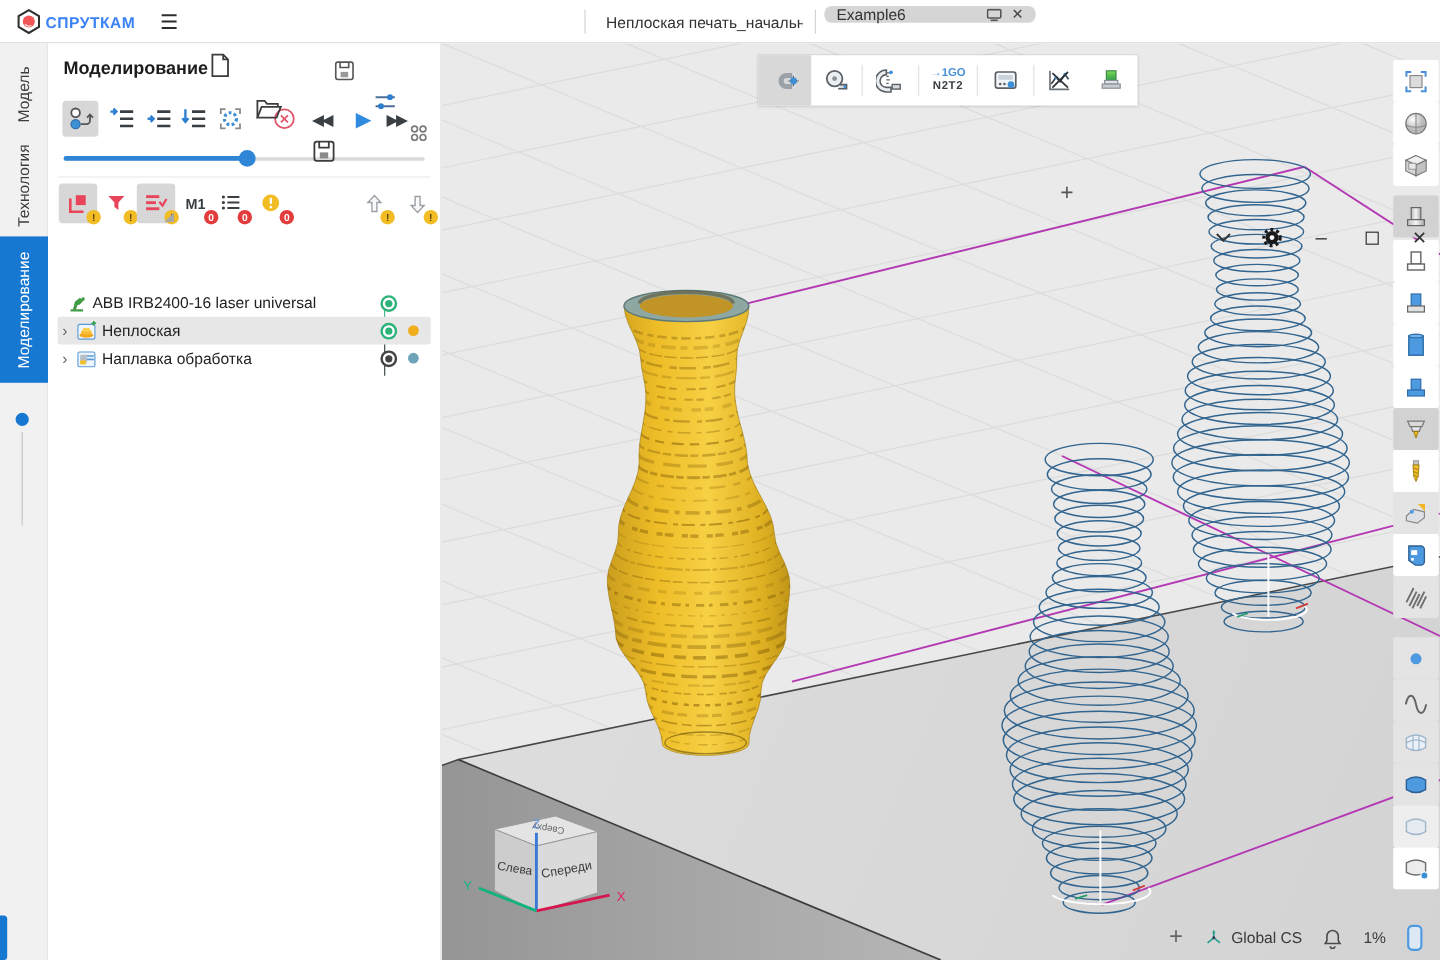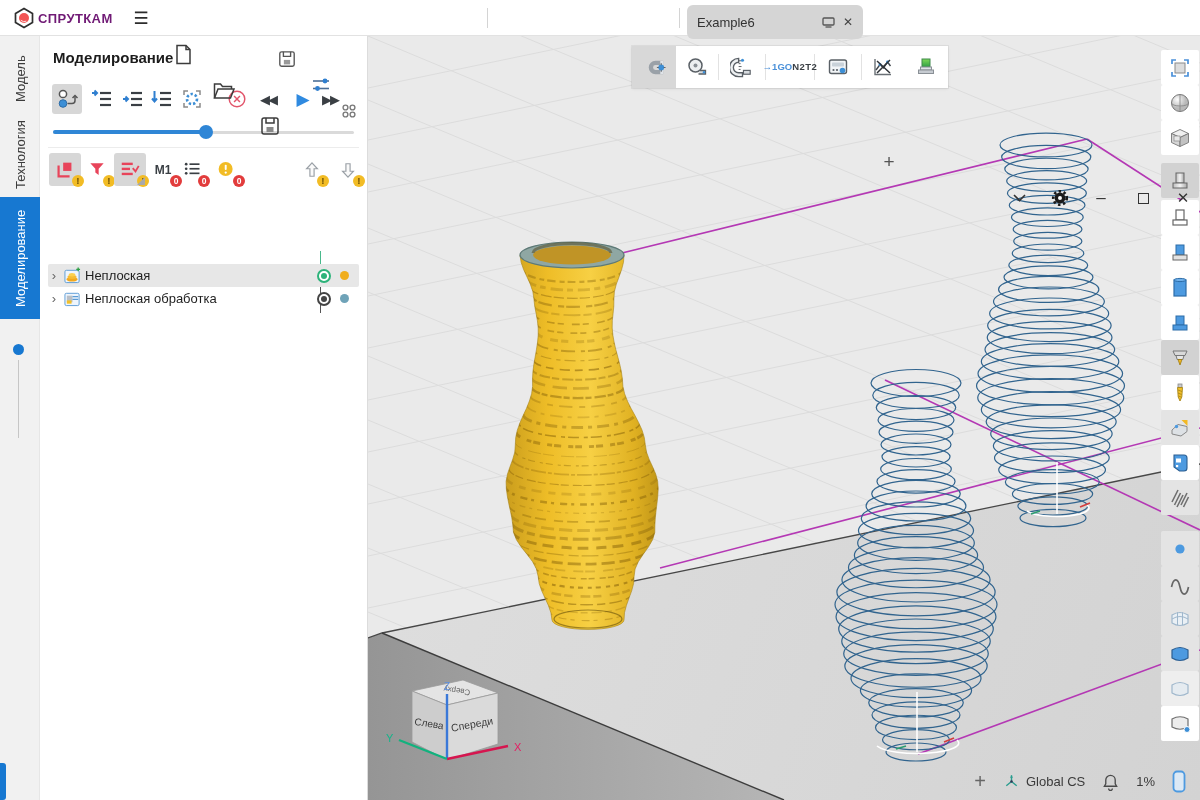--- a/index.html
+++ b/index.html
@@ -3,24 +3,24 @@
 <meta charset="utf-8">
 <style>
 *{margin:0;padding:0;box-sizing:border-box}
 html,body{width:1200px;height:800px;overflow:hidden}
 body{font-family:"Liberation Sans","DejaVu Sans",sans-serif;background:#fff;color:#222}
 .abs{position:absolute}
 .window{position:relative;width:1200px;height:800px;background:#fff}
 
 .titlebar{position:absolute;top:0;left:0;right:0;height:36px;background:#fff;border-bottom:1px solid #e2e2e2;z-index:30}
 .tb-item{position:absolute;top:0;height:36px;display:flex;align-items:center;justify-content:center}
-.appname{font-size:13px;font-weight:bold;letter-spacing:.4px;color:#701a75}
+.appname{font-size:13px;font-weight:bold;letter-spacing:.4px;color:#3b82f6}
 .doc-label{font-size:13px;color:#333;white-space:nowrap;overflow:hidden}
 .vsep{position:absolute;top:8px;width:1px;height:20px;background:#d4d4d4}
-.activetab{position:absolute;top:5px;height:34px;background:#d5d5d5;border-radius:6px;display:flex;align-items:center;padding:0 10px;gap:8px}
+.activetab{position:absolute;top:5px;height:14px;background:#d5d5d5;border-radius:6px;display:flex;align-items:center;padding:0 10px;gap:8px}
 .winbtn{font-size:15px;color:#333;background:none;border:none;width:34px;height:36px;display:flex;align-items:center;justify-content:center}
 .ib{display:flex;align-items:center;justify-content:center;background:none;border:none;position:relative}
 
 .sidestrip{position:absolute;left:0;top:36px;bottom:0;width:40px;background:#f1f1f1;border-right:1px solid #e6e6e6;z-index:20}
 .vtab{position:absolute;left:0;width:40px;display:flex;align-items:center;justify-content:center;writing-mode:vertical-rl;transform:rotate(180deg);font-size:13px;color:#3c3c3c;cursor:pointer}
 .vtab.active{background:#1778d1;color:#fff}
 
 .panel{position:absolute;left:40px;top:36px;bottom:0;width:328px;background:#fff;border-right:1px solid #dcdcdc;z-index:20}
 .ptitle{position:absolute;left:13px;top:13px;font-size:15px;font-weight:bold;color:#1c1c1c}
 .pb-cell{position:absolute;top:48px;width:30px;height:30px;border-radius:3px;display:flex;align-items:center;justify-content:center}
@@ -43,21 +43,21 @@
 .selrow{background:#e7e7e7;border-radius:2px}
 
 .viewport{position:absolute;left:368px;top:36px;right:0;bottom:0;background:#eaeaea;overflow:hidden}
 .ftbar{position:absolute;left:264px;top:10px;height:42px;display:flex;background:#fff;box-shadow:0 0 0 1px rgba(0,0,0,.05),0 1px 3px rgba(0,0,0,.08);z-index:10}
 .ft-cell{width:44px;height:42px;display:flex;align-items:center;justify-content:center;position:relative}
 .ft-sep{width:1px;height:26px;background:#e2e2e2;align-self:center}
 .rtbar{position:absolute;right:0;top:14px;width:40px;z-index:10}
 .rt-cell{position:absolute;right:1px;width:38px;height:35px;display:flex;align-items:center;justify-content:center;border-radius:2px}
 .bg-w{background:#fff}.bg-g{background:#e4e4e4}.bg-p{background:#d2d2d2}.bg-l{background:#eeeeee}
 .statusbar{position:absolute;right:14px;bottom:7px;display:flex;align-items:center;gap:17px;z-index:10;font-size:13px;color:#3a3a3a}
-.n2t2{display:flex;flex-direction:row;align-items:center;line-height:1.15}
+.n2t2{display:flex;flex-direction:column;align-items:center;line-height:1.15}
 .n2t2 .a{color:#4a90d9;font-size:9.5px;font-weight:bold}
 .n2t2 .b{color:#3a3f44;font-size:9.5px;font-weight:bold;letter-spacing:.5px}
 .playglyph{font-size:13px;letter-spacing:-2px;color:#3a3f44}
 .blue{color:#2f8ae0}
 svg{display:block}
 </style>
 </head>
 <body>
 
 <div class="window">
@@ -85,20 +85,21 @@
         </svg>
     </button>
     <button class="tb-item ib" style="left:254px;width:32px">
       <svg width="20" height="20" viewBox="0 0 20 20">
           <rect x="2" y="2" width="16" height="16" rx="2" fill="none" stroke="#3c3c3c" stroke-width="1.5"></rect>
           <path d="M6,2 v5 h8 v-5" fill="none" stroke="#3c3c3c" stroke-width="1.5"></path>
           <rect x="6.5" y="11" width="7" height="5" fill="#8a8a8a"></rect>
         </svg>
     </button>
     <span class="vsep" style="left:487px"></span>
+    <span class="tb-item doc-label" style="left:505px;width:164px;justify-content:flex-start">Неплоская печать_начальн</span>
     <span class="vsep" style="left:679px"></span>
     <div class="activetab" style="left:687px;width:176px">
       <span class="doc-label" style="flex:1">Example6</span>
       <span>
           <svg width="13" height="11" viewBox="0 0 13 11">
             <rect x="1" y="1" width="11" height="7" rx="1" fill="none" stroke="#555" stroke-width="1.3"></rect>
             <line x1="3.5" y1="10" x2="9.5" y2="10" stroke="#555" stroke-width="1.3"></line>
           </svg>
         </span>
       <span style="font-size:12px;color:#444">✕</span>
@@ -267,20 +268,32 @@
     <button class="ib t2-cell" style="left:294px;width:28px">
       <svg width="20" height="20" viewBox="0 0 24 24">
           <path d="M12,20.5 l6.5,-7 H14.5 v-9 h-5 v9 H5.5 z" fill="#fafafa" stroke="#9aa0a6" stroke-width="1.4"></path>
         </svg>
       <span class="bdg warn">!</span>
     </button>
 
     <div class="tree">
       <span class="conn"></span>
       <span class="conn2"></span>
+      <div class="trow" style="top:0">
+        <span style="width:4px"></span>
+        <svg width="17" height="17" viewBox="0 0 18 18">
+            <path d="M3,14.5 h11 v2 H3 z" fill="#3f9d44"></path>
+            <path d="M5.5,14.5 l1.6,-6.5 4,-3.2 3,2 -2.8,3 -2.6,1 -1.2,3.7 z" fill="#3f9d44" stroke="#2e7a33" stroke-width=".5"></path>
+            <circle cx="14" cy="5.5" r="1.6" fill="#3f9d44"></circle>
+          </svg>
+        <span class="lbl">ABB IRB2400-16 laser universal</span>
+        <span class="stc" style="border:2px solid #2db37a">
+            <span class="in" style="background:#2db37a"></span>
+          </span>
+      </div>
       <div class="trow selrow" style="top:23px">
         <span class="exp">›</span>
         <svg width="17" height="17" viewBox="0 0 18 18">
             <rect x="1" y="3.5" width="15" height="13" rx="1.5" fill="#eef5fd" stroke="#5b9bd5" stroke-width="1"></rect>
             <ellipse cx="8.5" cy="13" rx="6" ry="2.4" fill="#f2a81d"></ellipse>
             <ellipse cx="8.5" cy="10.5" rx="4.8" ry="2.1" fill="#f6bc35"></ellipse>
             <ellipse cx="8.5" cy="8.2" rx="3.5" ry="1.8" fill="#fbd04e"></ellipse>
             <path d="M13,2.5 h4 M15,0.5 v4" stroke="#2e9e44" stroke-width="1.4"></path>
           </svg>
         <span class="lbl">Неплоская</span>
@@ -290,21 +303,21 @@
         <span class="dot9" style="background:#f0ad1c"></span>
       </div>
       <div class="trow" style="top:46px">
         <span class="exp">›</span>
         <svg width="17" height="17" viewBox="0 0 18 18">
             <rect x="1" y="3.5" width="15" height="13" rx="1.5" fill="#eef5fd" stroke="#5b9bd5" stroke-width="1"></rect>
             <rect x="3" y="6" width="6" height="7" fill="#b9bfc6"></rect>
             <rect x="3" y="11" width="5" height="3.5" fill="#f2c028"></rect>
             <path d="M9,7 h6 M9,10 h6" stroke="#5b9bd5" stroke-width="1.4"></path>
           </svg>
-        <span class="lbl">Неплоская обработка</span>
+        <span class="lbl">Наплавка обработка</span>
         <span class="stc" style="border:2px solid #444">
             <span class="in" style="background:#444"></span>
           </span>
         <span class="dot9" style="background:#6fa3b8"></span>
       </div>
     </div>
   </aside>
 
   <section class="viewport">
     <svg id="scene3d" width="832" height="764" viewBox="368 36 832 764">

